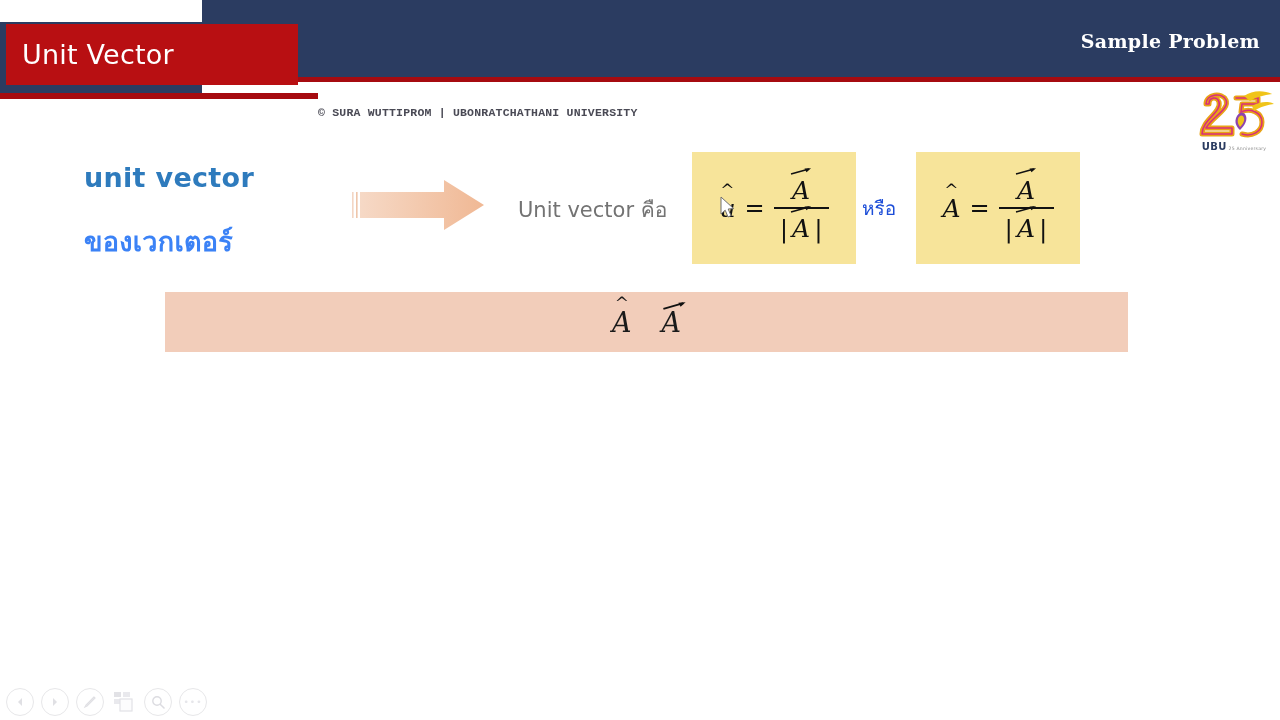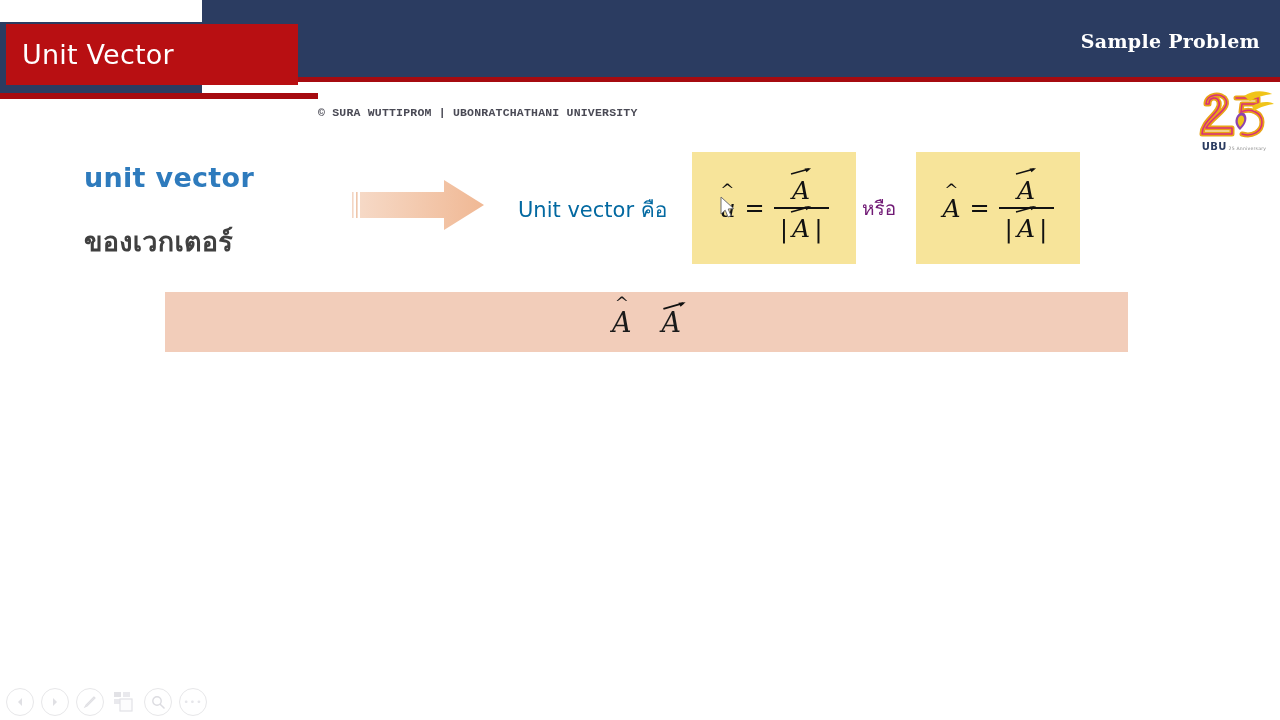--- a/index.html
+++ b/index.html
@@ -148,48 +148,48 @@
     top: 162px;
     color: #2e7bbd;
     font-size: 27px;
     font-weight: bold;
     letter-spacing: 0.3px;
   }
   .kw-line2 {
     position: absolute;
     left: 84px;
     top: 220px;
-    color: #404040;
+    color: #3b82f6;
     font-size: 27px;
     font-weight: bold;
     letter-spacing: 0.3px;
   }
 
   .arrow {
     position: absolute;
     left: 352px;
     top: 176px;
     width: 136px;
     height: 58px;
   }
 
   .caption-text {
     position: absolute;
     left: 518px;
     top: 193px;
     font-size: 21px;
-    color: #0369a1;
+    color: #737373;
   }
 
   .hrue {
     position: absolute;
     left: 862px;
     top: 193px;
     font-size: 19px;
-    color: #701a75;
+    color: #1d4ed8;
   }
 
   
   .fbox {
     position: absolute;
     background: #f7e49a;
     display: flex;
     align-items: center;
     justify-content: center;
   }

